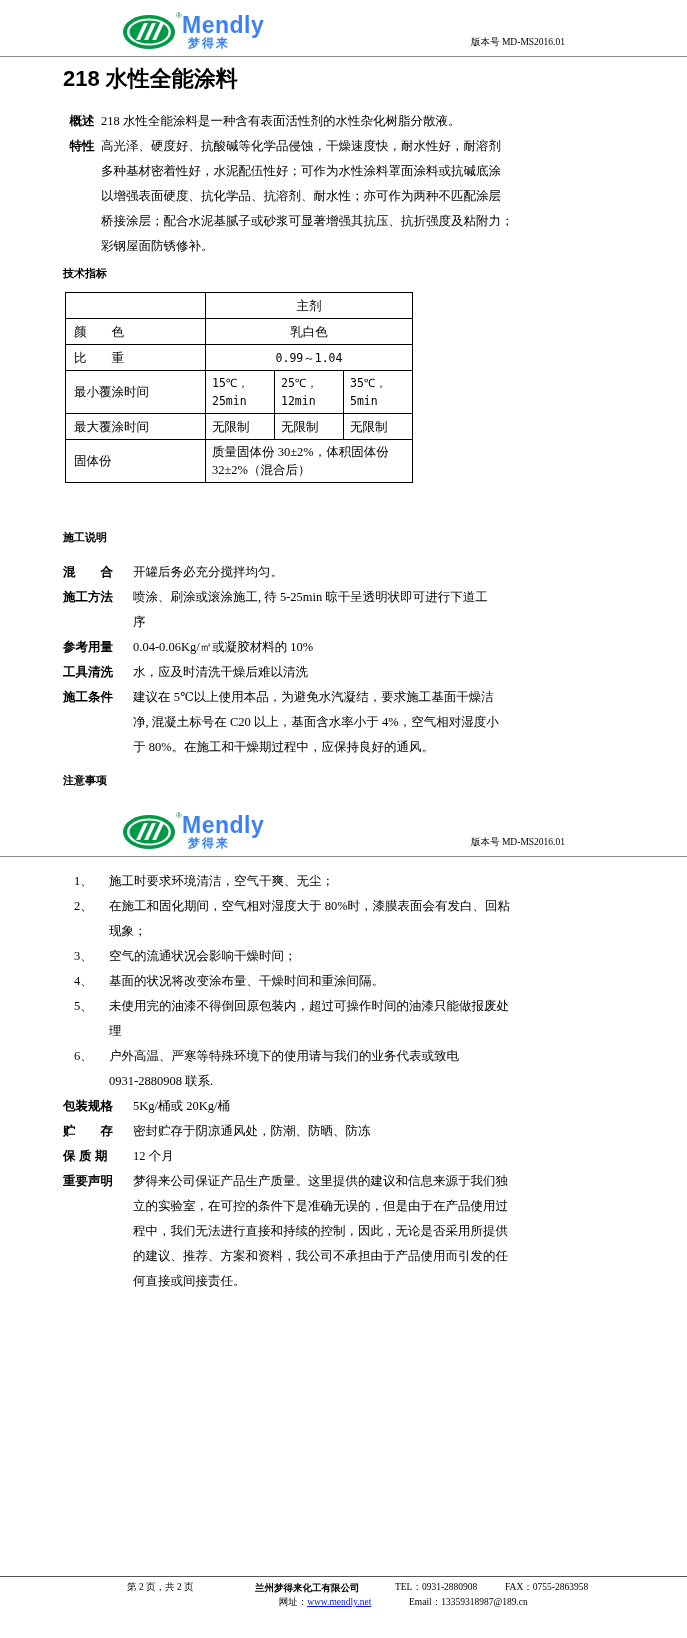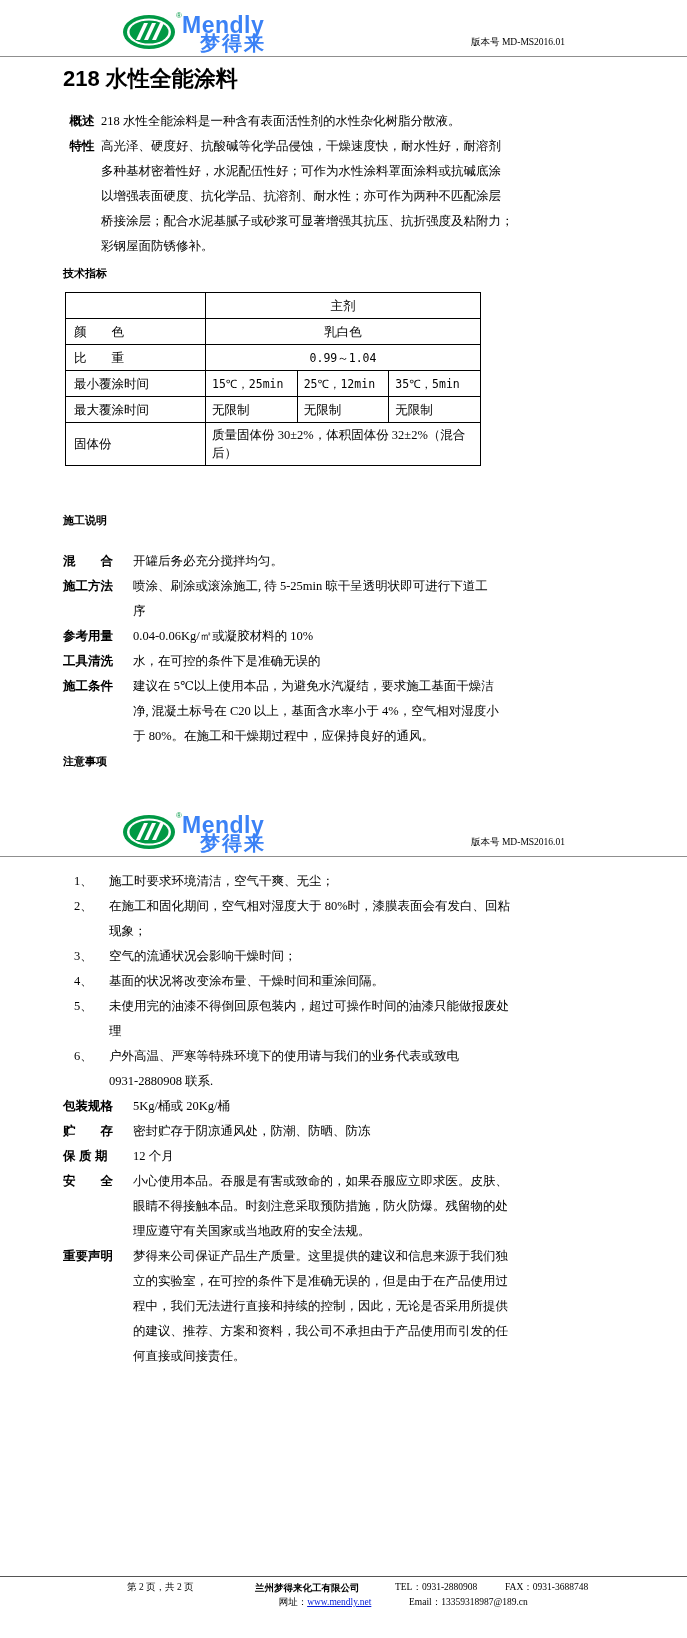--- a/index.html
+++ b/index.html
@@ -14,48 +14,48 @@
   #page-2 { height: 848px; }
 
   
   .header { padding: 14px 122px 0 122px; display: flex; justify-content: space-between; align-items: flex-end; }
   #page-2 .header { padding-top: 24px; }
   .logo { display: flex; align-items: flex-start; }
   .logo-mark { position: relative; width: 54px; height: 36px; }
   .logo-reg { position: absolute; top: -3px; right: -6px; font-size: 8px; color: #009945; font-family: "Liberation Sans", sans-serif; }
   .logo-text { margin-left: 6px; font-family: "Liberation Sans", sans-serif; color: #3b82f6; }
   .logo-brand { font-size: 23px; font-weight: bold; letter-spacing: 0.5px; line-height: 22px; }
-  .logo-brand-cn { font-size: 20px; font-weight: bold; margin-left: 18px; line-height: 15px; letter-spacing: 2px; }
+  .logo-brand-cn { font-size: 12px; font-weight: bold; margin-left: 6px; line-height: 15px; letter-spacing: 2px; }
   .version { font-size: 9.5px; padding-bottom: 2px; }
   .header-rule { border-top: 1px solid #8f8f8f; margin-top: 5px; }
 
   
   .content { padding: 0 63px; }
   .doc-title { font-family: "Liberation Sans", sans-serif; font-size: 22px; font-weight: bold; line-height: 28px; margin: 8px 0 16px 0; }
 
   .kv { display: grid; grid-template-columns: 38px 1fr; font-size: 12.5px; line-height: 25px; }
   .kv .label { font-weight: bold; font-family: "Liberation Sans", sans-serif; text-align: center; }
   .multi { white-space: pre-line; }
 
   .section-heading { font-family: "Liberation Sans", sans-serif; font-size: 11px; font-weight: bold; line-height: 25px; }
   .tech-heading { margin-top: 2px; }
   .cons-heading { margin-top: 42px; }
-  .notes-heading { margin-top: 0; }
-
-  
-  table.spec { border-collapse: collapse; margin: 6px 0 0 2px; width: 416px; font-size: 12.5px; table-layout: fixed; }
+  .notes-heading { margin-top: 8px; }
+
+  
+  table.spec { border-collapse: collapse; margin: 6px 0 0 2px; width: 348px; font-size: 12.5px; table-layout: fixed; }
   table.spec td { border: 1px solid #000; padding: 3px 6px; height: 26px; line-height: 18px; }
   table.spec td.rowlabel { width: 140px; padding-left: 8px; }
   table.spec td.center { text-align: center; }
   table.spec td.mono { font-family: "DejaVu Sans Mono", monospace; font-size: 11.5px; }
 
   
   .item { display: grid; grid-template-columns: 70px 1fr; font-size: 12.5px; line-height: 25px; }
   .item .label { font-weight: bold; font-family: "Liberation Sans", sans-serif; white-space: pre; }
-  .cons-list { margin-top: 16px; }
+  .cons-list { margin-top: 10px; }
 
   
   .note-list { margin-top: 12px; }
   .note { display: grid; grid-template-columns: 35px 1fr; padding-left: 11px; font-size: 12.5px; line-height: 25px; }
 
   
   .footer { margin-top: auto; }
   #page-2 .footer { margin-bottom: 28px; }
   .footer-rule { border-top: 1px solid #555; }
   .footer-grid { display: grid; grid-template-columns: 128px 140px 110px 1fr; padding: 3px 6px 0 127px; font-size: 9.5px; line-height: 15px; }
@@ -153,21 +153,21 @@
         <span class="label">施工方法</span>
         <span class="multi">喷涂、刷涂或滚涂施工, 待 5-25min 晾干呈透明状即可进行下道工
 序</span>
       </div>
       <div class="item">
         <span class="label">参考用量</span>
         <span class="multi">0.04-0.06Kg/㎡或凝胶材料的 10%</span>
       </div>
       <div class="item">
         <span class="label">工具清洗</span>
-        <span class="multi">水，在可控的条件下是准确无误的</span>
+        <span class="multi">水，应及时清洗干燥后难以清洗</span>
       </div>
       <div class="item">
         <span class="label">施工条件</span>
         <span class="multi">建议在 5℃以上使用本品，为避免水汽凝结，要求施工基面干燥洁
 净, 混凝土标号在 C20 以上，基面含水率小于 4%，空气相对湿度小
 于 80%。在施工和干燥期过程中，应保持良好的通风。</span>
       </div>
     </div>
 
     <div class="section-heading notes-heading">注意事项</div>
@@ -236,40 +236,34 @@
       </div>
       <div class="item">
         <span class="label">贮　　存</span>
         <span class="multi">密封贮存于阴凉通风处，防潮、防晒、防冻</span>
       </div>
       <div class="item">
         <span class="label">保 质 期</span>
         <span class="multi">12 个月</span>
       </div>
       <div class="item">
-        <span class="label">安　　全</span>
-        <span class="multi">小心使用本品。吞服是有害或致命的，如果吞服应立即求医。皮肤、
-眼睛不得接触本品。时刻注意采取预防措施，防火防爆。残留物的处
-理应遵守有关国家或当地政府的安全法规。</span>
-      </div>
-      <div class="item">
         <span class="label">重要声明</span>
         <span class="multi">梦得来公司保证产品生产质量。这里提供的建议和信息来源于我们独
 立的实验室，在可控的条件下是准确无误的，但是由于在产品使用过
 程中，我们无法进行直接和持续的控制，因此，无论是否采用所提供
 的建议、推荐、方案和资料，我公司不承担由于产品使用而引发的任
 何直接或间接责任。</span>
       </div>
     </div>
   </div>
 
   <div class="footer">
     <div class="footer-rule"></div>
     <div class="footer-grid">
       <span>第 2 页，共 2 页</span>
       <span class="company">兰州梦得来化工有限公司</span>
       <span>TEL：0931-2880908</span>
-      <span>FAX：0931-3688748</span>
+      <span>FAX：0755-2863958</span>
       <span class="web"><span>网址：</span><a href="#" class="weblink">www.mendly.net</a></span>
       <span class="email">Email：13359318987@189.cn</span>
     </div>
   </div>
 </div>
 
 </body></html>

